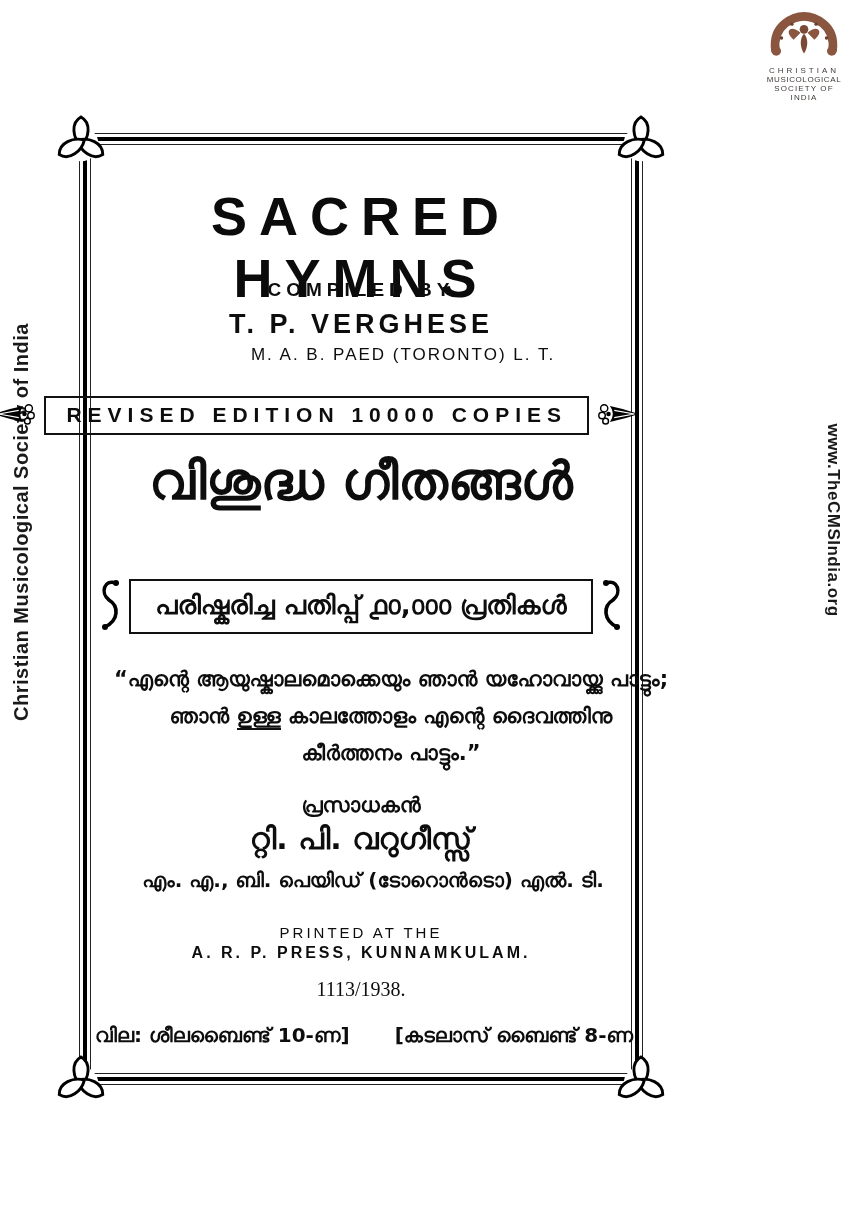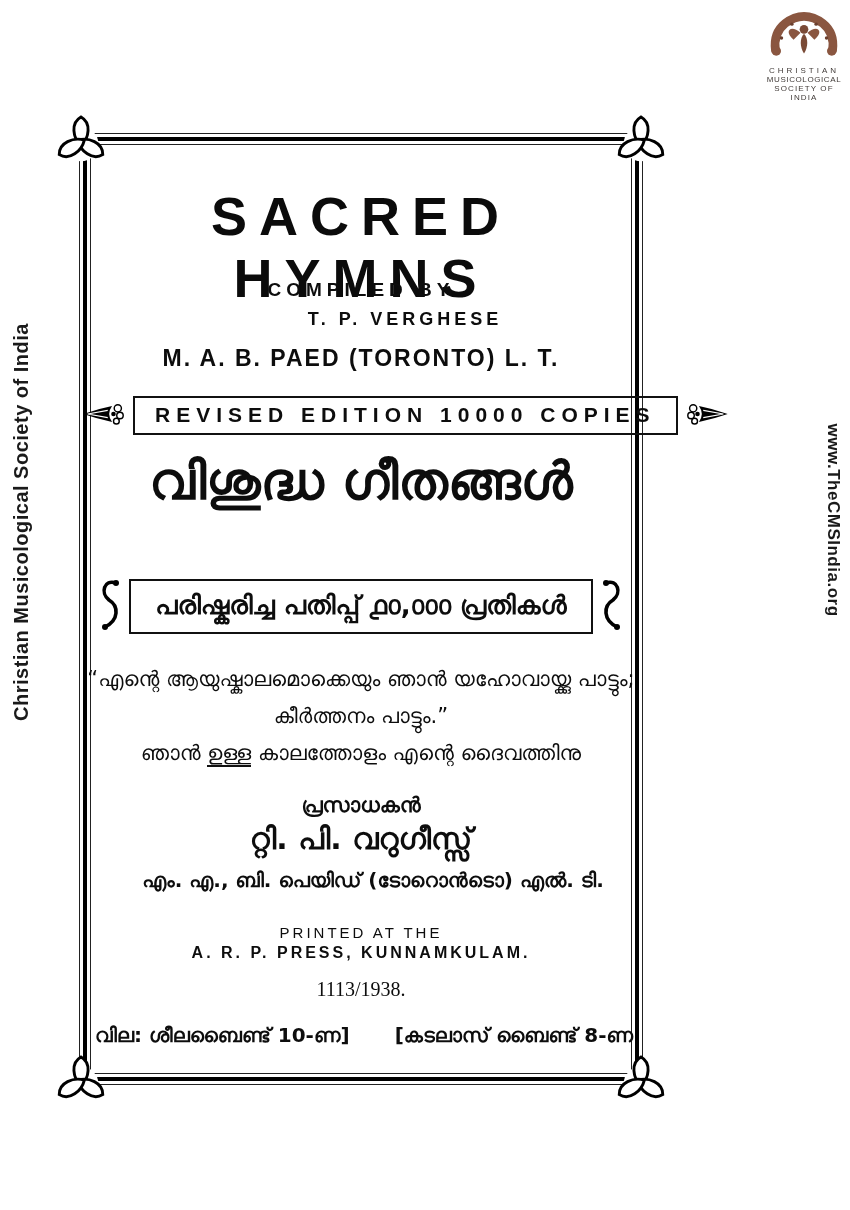--- a/index.html
+++ b/index.html
@@ -37,38 +37,38 @@
   .knot{position:absolute;width:58px;height:64px;}
   .knot.tl{left:-27px;top:-22px;}
   .knot.tr{right:-27px;top:-22px;}
   .knot.bl{left:-27px;bottom:-30px;}
   .knot.br{right:-27px;bottom:-30px;}
 
   
   .blk{position:absolute;left:0;width:100%;text-align:center;}
   .main-title{top:52px;font-size:54px;font-weight:bold;letter-spacing:12px;color:#0b0b0b;}
   .compiled-by{top:146px;font-size:19px;font-weight:bold;letter-spacing:5px;}
-  .author{top:176px;font-size:18px;font-weight:bold;letter-spacing:4px;padding-left:44px;}
-  .credentials{top:212px;font-size:23px;font-weight:bold;letter-spacing:2px;}
-
-  .banner-row{top:263px;display:flex;align-items:center;justify-content:flex-start;gap:8px;}
+  .author{top:176px;font-size:27px;font-weight:bold;letter-spacing:4px;}
+  .credentials{top:212px;font-size:17px;font-weight:normal;letter-spacing:2px;padding-left:42px;}
+
+  .banner-row{top:263px;display:flex;align-items:center;justify-content:flex-end;gap:8px;}
   .banner-box{
     border:2.5px solid #111;padding:5px 20px 6px 20px;
     font-size:21px;font-weight:bold;letter-spacing:6px;white-space:nowrap;
   }
 
   .ml-title{top:318px;font-size:52px;font-weight:bold;font-family:"DejaVu Sans",sans-serif;}
 
   .edition-row{top:442px;display:flex;align-items:center;justify-content:center;gap:7px;}
   .edition-box{
     border:2px solid #111;padding:9px 24px 11px 24px;
     font-size:26px;font-weight:bold;white-space:nowrap;font-family:"DejaVu Sans",sans-serif;
   }
 
-  .quote{top:528px;font-size:21px;font-weight:normal;line-height:37px;font-family:"DejaVu Sans",sans-serif;}
+  .quote{top:528px;font-size:21px;font-weight:bold;line-height:37px;font-family:"DejaVu Sans",sans-serif;padding-left:30px;}
   .quote .u{border-bottom:2px solid #111;}
 
   .publisher-label{top:660px;font-size:21px;font-weight:bold;font-family:"DejaVu Sans",sans-serif;}
   .publisher-name{top:688px;font-size:30px;font-weight:bold;font-family:"DejaVu Sans",sans-serif;}
   .publisher-cred{top:735px;font-size:20px;font-weight:bold;font-family:"DejaVu Sans",sans-serif;padding-left:12px;}
 
   .printed-at{top:791px;font-size:15px;font-weight:normal;letter-spacing:3px;}
   .press{top:811px;font-size:16px;font-weight:bold;letter-spacing:3px;}
   .year{top:845px;font-size:20px;font-family:Liberation Serif, serif;text-align:center;}
 
@@ -176,22 +176,22 @@
         </svg></span>
     <span class="edition-box">പരിഷ്കരിച്ച പതിപ്പ് ൧൦,൦൦൦ പ്രതികൾ</span>
     <span style="transform:scaleX(-1);display:inline-block;">
       <svg width="26" height="58" viewBox="0 0 24 58">
           <use href="#scroll-orn"></use>
         </svg></span>
   </div>
 
   <div class="blk quote">
     <div>“എന്റെ ആയുഷ്കാലമൊക്കെയും ഞാൻ യഹോവായ്ക്കു പാട്ടും;</div>
+    <div><span>ഞാൻ </span><span class="u">ഉള്ള</span><span> കാലത്തോളം എന്റെ ദൈവത്തിനു</span></div>
     <div>കീർത്തനം പാട്ടും.”</div>
-    <div><span>ഞാൻ </span><span class="u">ഉള്ള</span><span> കാലത്തോളം എന്റെ ദൈവത്തിനു</span></div>
   </div>
 
   <div class="blk publisher-label">പ്രസാധകൻ</div>
   <div class="blk publisher-name">റ്റി. പി. വറുഗീസ്സ്</div>
   <div class="blk publisher-cred">എം. എ., ബി. പെയിഡ് (ടോറൊൻടൊ) എൽ. ടി.</div>
 
   <div class="blk printed-at">PRINTED AT THE</div>
   <div class="blk press">A. R. P. PRESS, KUNNAMKULAM.</div>
   <div class="blk year">1113/1938.</div>
 

